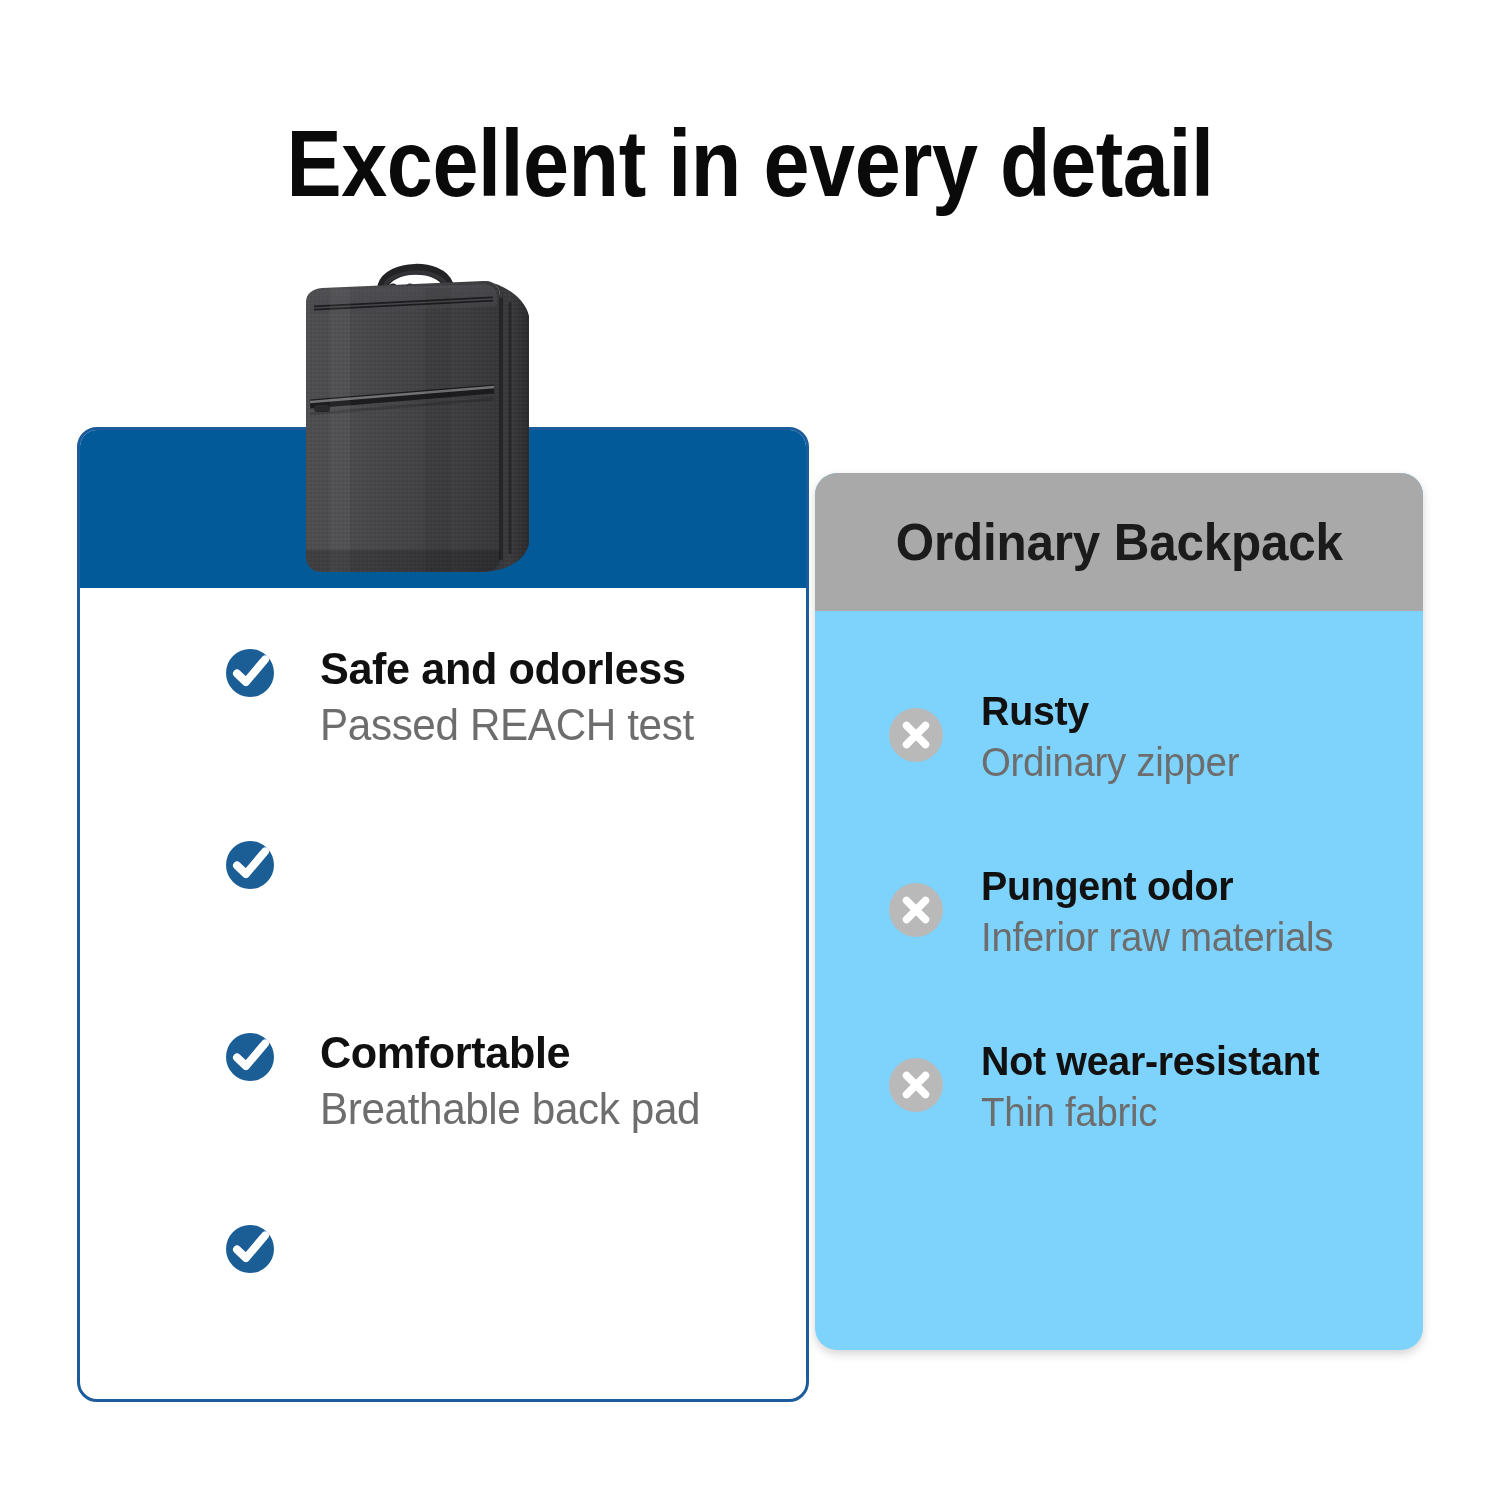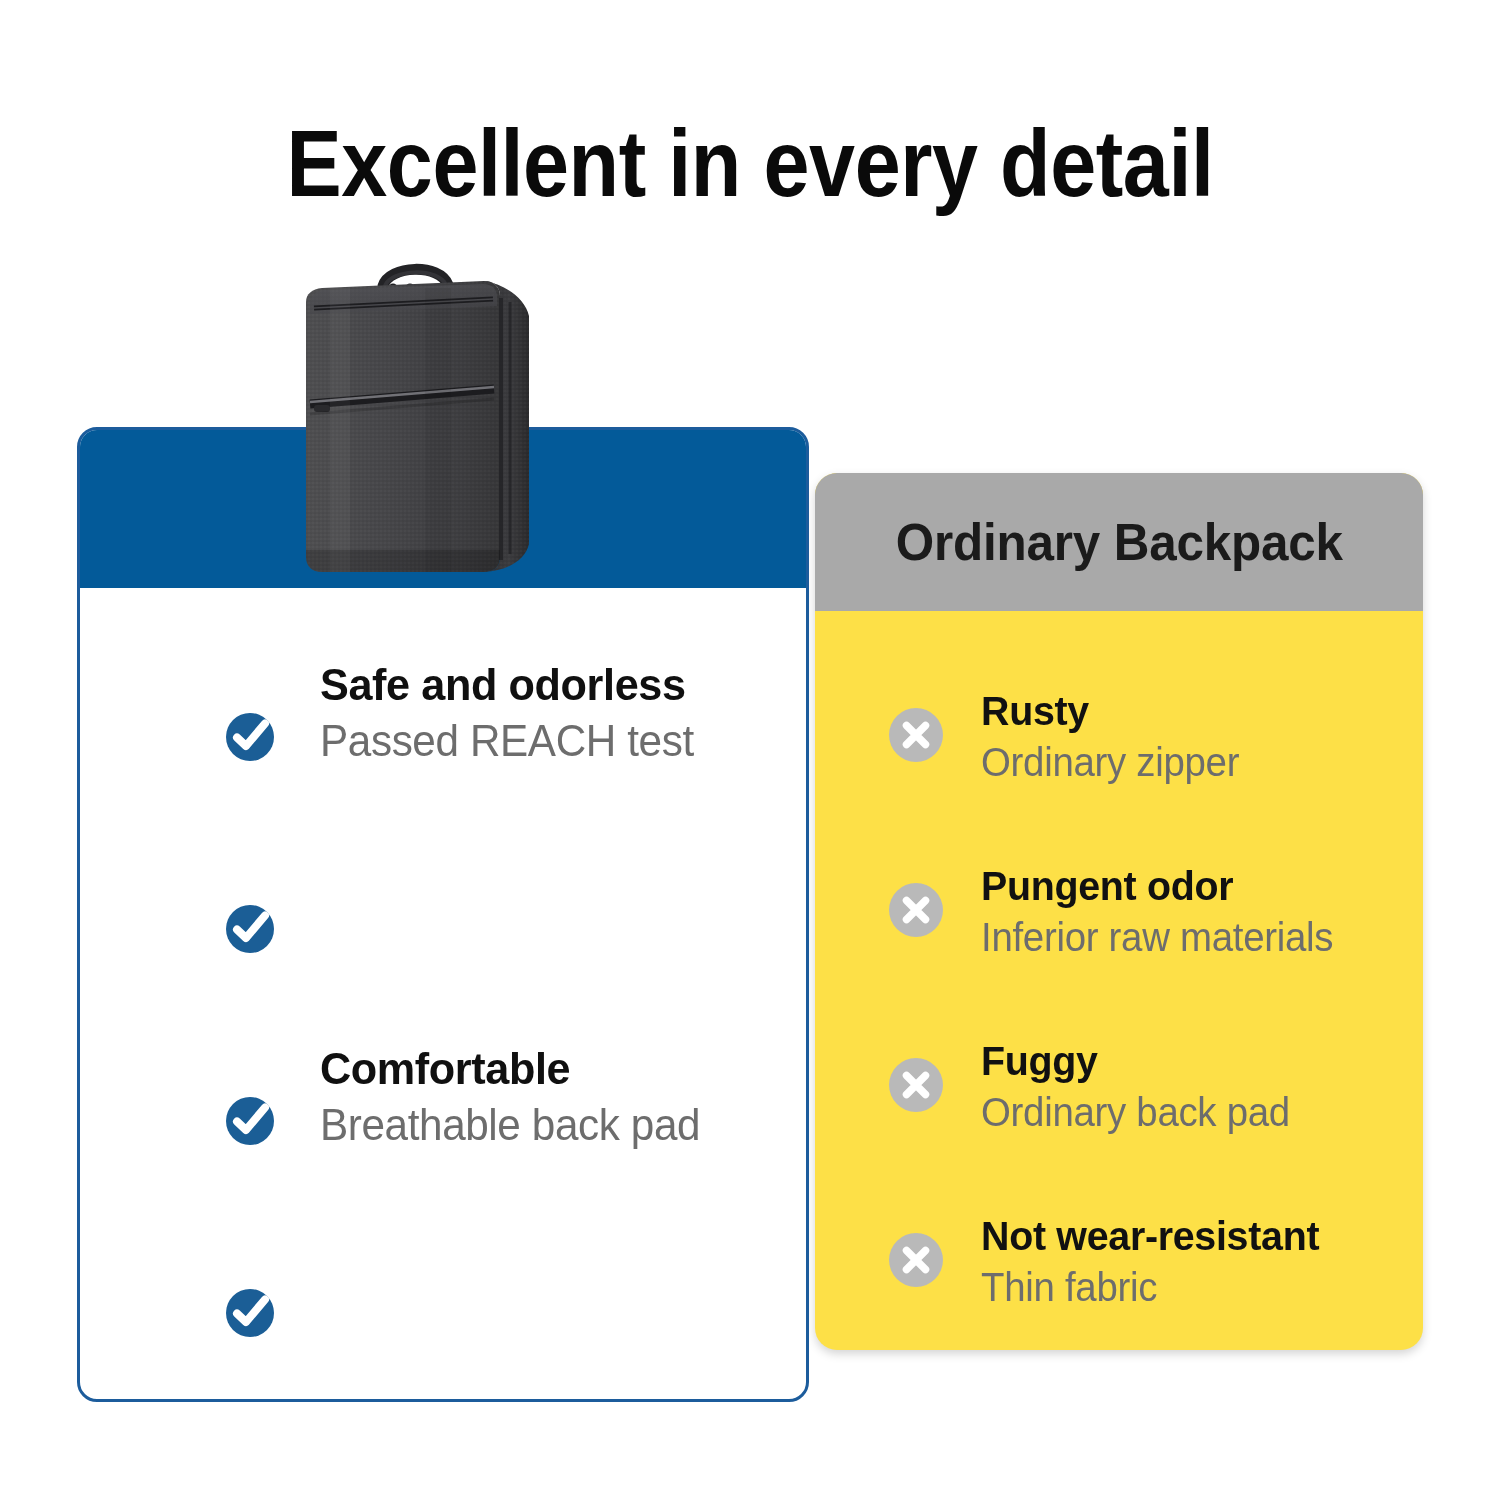--- a/index.html
+++ b/index.html
@@ -37,21 +37,21 @@
   }
 
   
   #card-ordinary {
     position: absolute;
     left: 815px;
     top: 473px;
     width: 608px;
     height: 877px;
     border-radius: 22px;
-    background: #fde047;
+    background: #7dd3fc;
     box-shadow: 0 4px 10px rgba(0,0,0,0.17);
     overflow: hidden;
     z-index: 1;
   }
   #card-ordinary-header {
     height: 138px;
     background: #a9a9a9;
     display: flex;
     align-items: center;
     justify-content: center;
@@ -111,21 +111,21 @@
   }
   #card-premium-header {
     height: 158px;
     background: #035a99;
   }
   #premium-list {
     padding: 54px 0 0 0;
   }
   .prem-row {
     display: flex;
-    align-items: flex-end;
+    align-items: flex-start;
     height: 128px;
     padding-left: 140px;
   }
   .prem-row + .prem-row { margin-top: 64px; }
   .prem-text { margin-left: 40px; }
   .prem-title {
     font-size: 45px;
     font-weight: 700;
     color: #101010;
     line-height: 54px;
@@ -194,32 +194,20 @@
             <circle cx="29" cy="29" r="27" fill="#b9b9b9"></circle>
             <path d="M19.5 19.5 L38.5 38.5 M38.5 19.5 L19.5 38.5" stroke="#ffffff" stroke-width="7.5" stroke-linecap="round"></path>
           </svg>
         </span>
         <div class="ord-text">
           <div class="ord-title">Pungent odor</div>
           <div class="ord-sub">Inferior raw materials</div>
         </div>
       </div>
 
-      <div class="ord-row">
-        <span class="icon-x">
-          <svg width="58" height="58" viewBox="0 0 58 58">
-            <circle cx="29" cy="29" r="27" fill="#b9b9b9"></circle>
-            <path d="M19.5 19.5 L38.5 38.5 M38.5 19.5 L19.5 38.5" stroke="#ffffff" stroke-width="7.5" stroke-linecap="round"></path>
-          </svg>
-        </span>
-        <div class="ord-text">
-          <div class="ord-title">Fuggy</div>
-          <div class="ord-sub">Ordinary back pad</div>
-        </div>
-      </div>
 
       <div class="ord-row">
         <span class="icon-x">
           <svg width="58" height="58" viewBox="0 0 58 58">
             <circle cx="29" cy="29" r="27" fill="#b9b9b9"></circle>
             <path d="M19.5 19.5 L38.5 38.5 M38.5 19.5 L19.5 38.5" stroke="#ffffff" stroke-width="7.5" stroke-linecap="round"></path>
           </svg>
         </span>
         <div class="ord-text">
           <div class="ord-title">Not wear-resistant</div>

